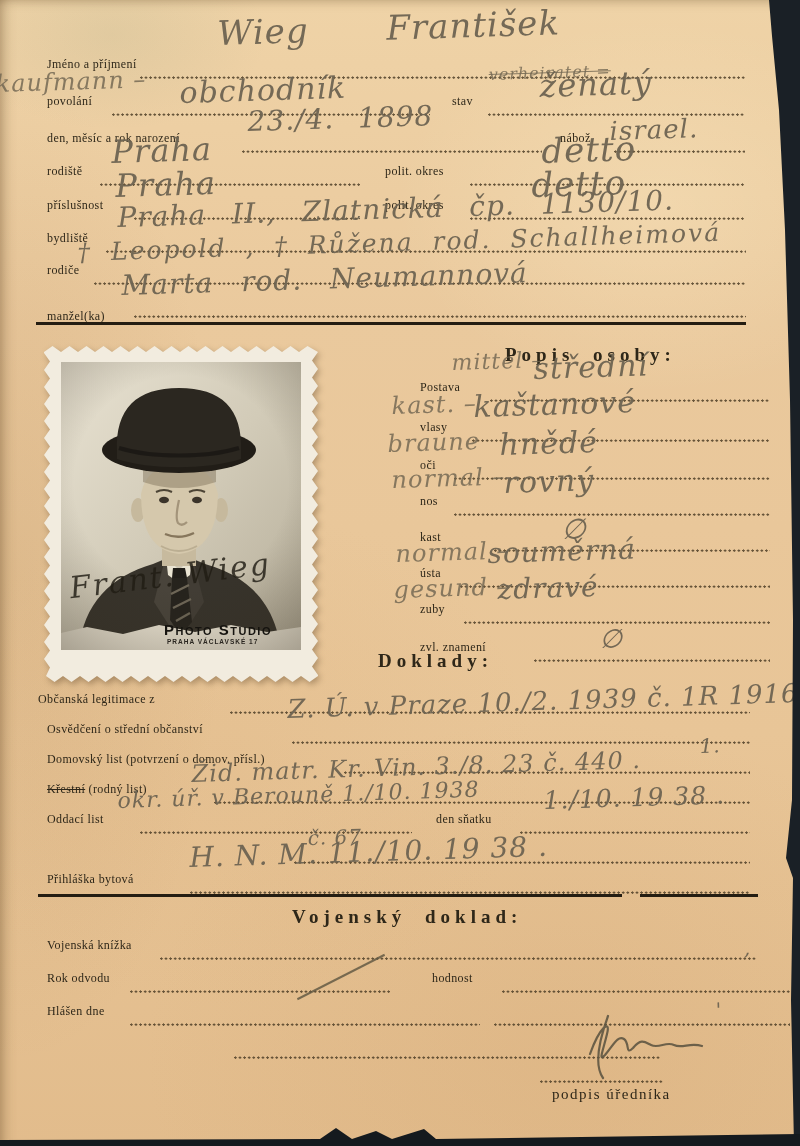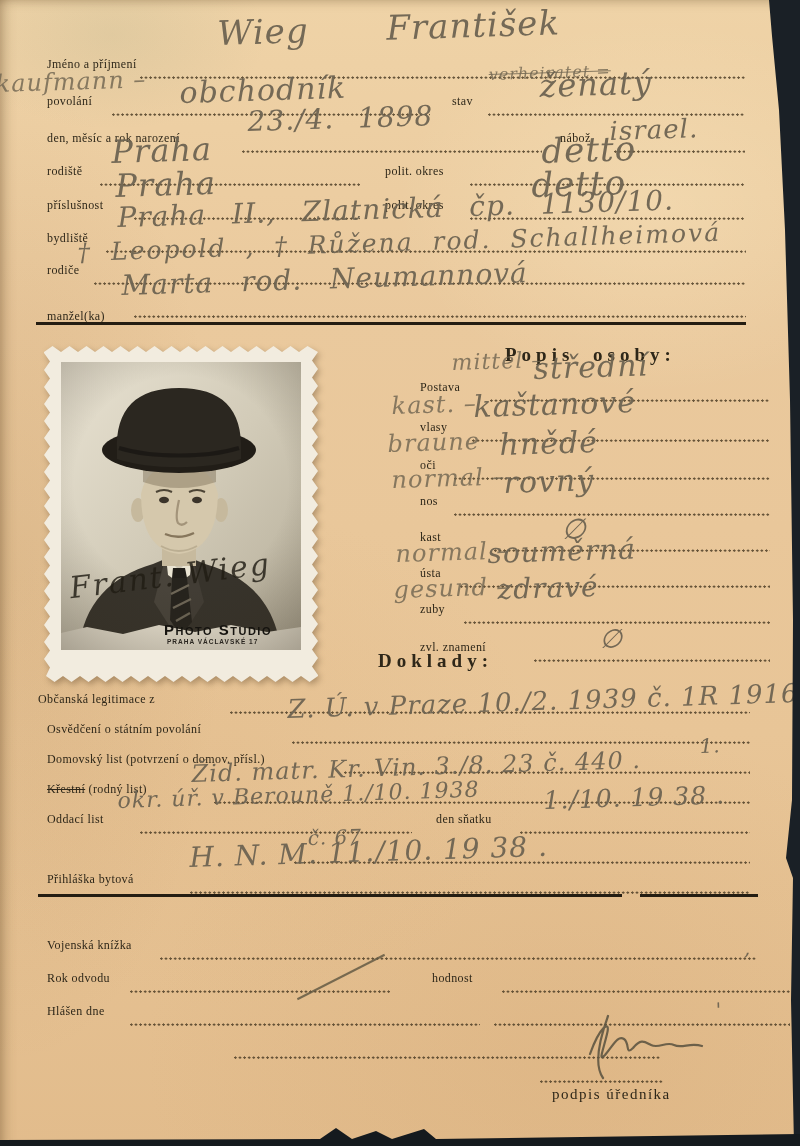--- a/index.html
+++ b/index.html
@@ -187,21 +187,21 @@
 
   <span class="lbl" style="left:420px;top:640px">zvl. znamení</span>
   <div class="dots" style="left:534px;top:659px;width:236px"></div>
   <span class="hw" style="left:600px;top:626px;font-size:26px">∅</span>
 
   <span class="heading" style="left:378px;top:650px">Doklady:</span>
 
   <span class="lbl" style="left:38px;top:692px">Občanská legitimace z</span>
   <div class="dots" style="left:230px;top:711px;width:520px"></div>
 
-  <span class="lbl" style="left:47px;top:722px">Osvědčení o státním povolání</span>
+  <span class="lbl" style="left:47px;top:722px">Osvědčení o střední občanství</span>
   <div class="dots" style="left:292px;top:741px;width:458px"></div>
   <span class="hw" style="left:288px;top:696px;font-size:26px">Z. Ú. v Praze 10./2. 1939 č. 1R 1916/39</span>
   <span class="hw" style="left:700px;top:736px;font-size:20px">1.</span>
 
   <span class="lbl" style="left:47px;top:752px">Domovský list (potvrzení o domov. přísl.)</span>
   <div class="dots" style="left:344px;top:771px;width:406px"></div>
 
   <span class="lbl" style="left:47px;top:782px"><span class="strike">Křestní</span> <span>(rodný list)</span></span>
   <div class="dots" style="left:214px;top:801px;width:536px"></div>
   <span class="hw" style="left:192px;top:762px;font-size:24px">Žid. matr. Kr. Vin. 3./8. 23 č. 440 .</span>
@@ -216,20 +216,21 @@
 
   <div class="dots" style="left:294px;top:861px;width:456px"></div>
 
   <span class="lbl" style="left:47px;top:872px">Přihláška bytová</span>
   <div class="dots" style="left:190px;top:891px;width:560px"></div>
   <span class="hw" style="left:190px;top:844px;font-size:28px">H. N. M. 11./10. 19 38 .</span>
 
   <div class="rule" style="left:38px;top:894px;width:584px;height:3px"></div>
   <div class="rule" style="left:640px;top:894px;width:118px;height:3px"></div>
 
+  <span class="heading" style="left:292px;top:906px">Vojenský doklad:</span>
 
   <span class="lbl" style="left:47px;top:938px">Vojenská knížka</span>
   <div class="dots" style="left:160px;top:957px;width:596px"></div>
   <span class="hw" style="left:744px;top:938px;font-size:20px">,</span>
 
   <span class="lbl" style="left:47px;top:971px">Rok odvodu</span>
   <div class="dots" style="left:130px;top:990px;width:260px"></div>
   <div class="slash" style="left:292px;top:976px"></div>
   <span class="lbl" style="left:432px;top:971px">hodnost</span>
   <div class="dots" style="left:502px;top:990px;width:288px"></div>

